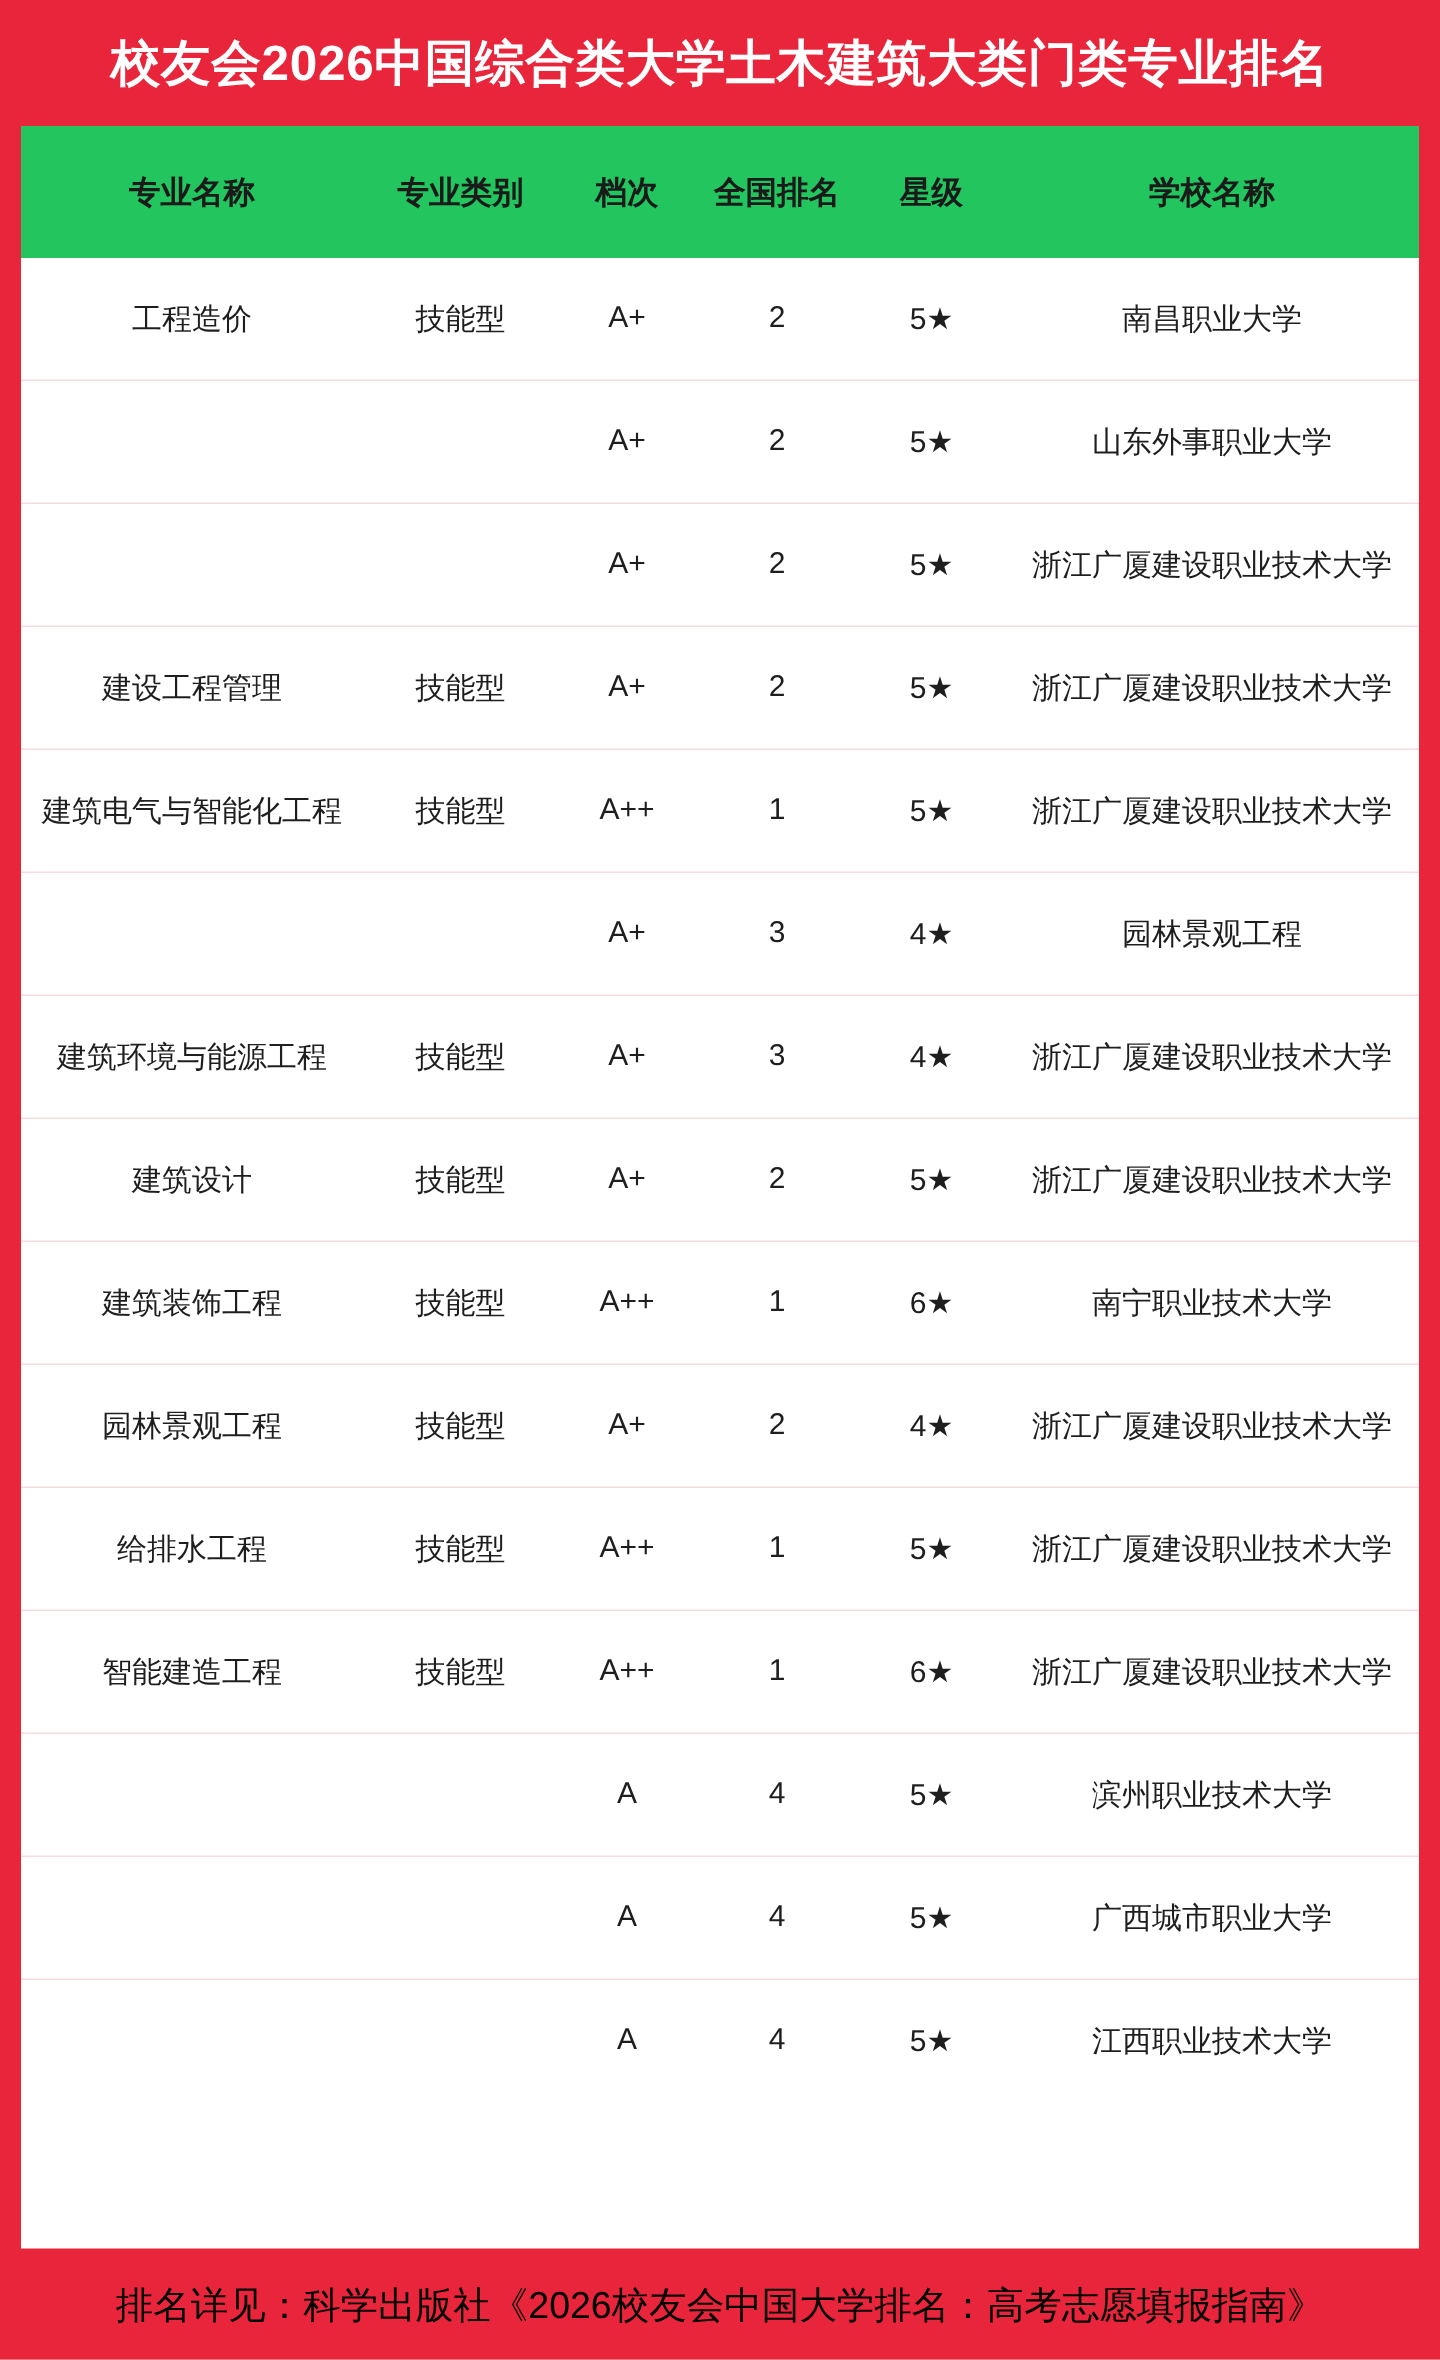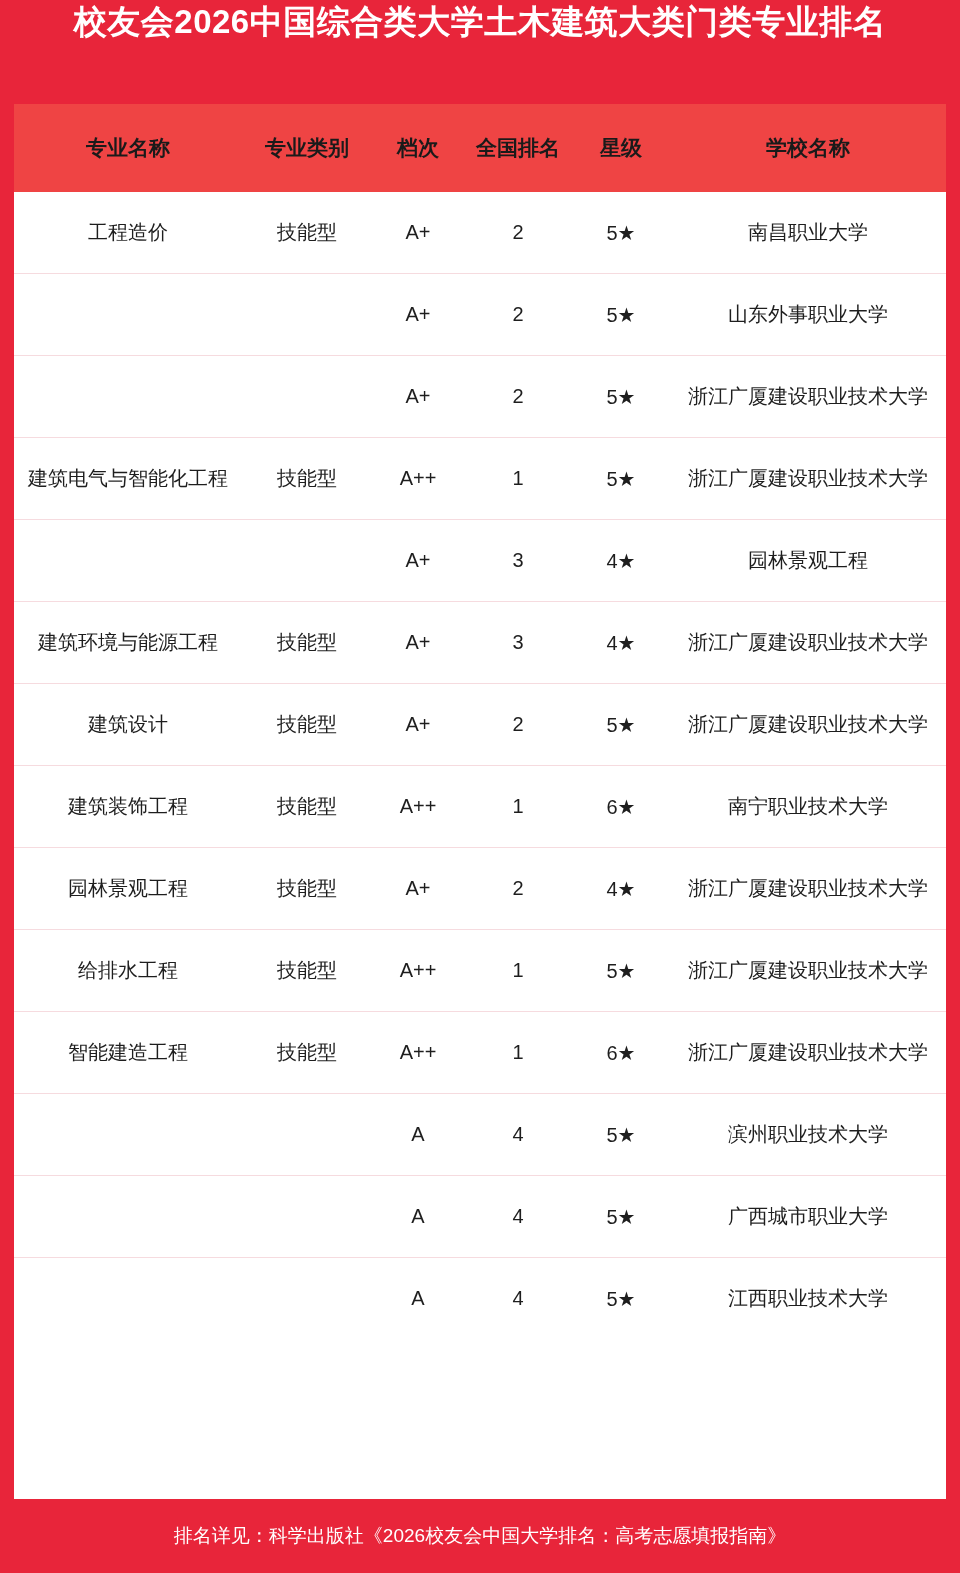--- a/index.html
+++ b/index.html
@@ -14,43 +14,44 @@
   .page {
     width: 960px;
     min-height: 1573px;
     background: #e8253a;
     box-sizing: border-box;
     padding: 0 14px 0 14px;
     display: flex;
     flex-direction: column;
   }
   .title-bar {
-    height: 104px;
+    height: 84px;
     display: flex;
+    align-items: center;
     justify-content: center;
     padding: 0 10px;
   }
   .title-text {
     color: #ffffff;
     font-size: 33px;
     font-weight: bold;
     letter-spacing: 0.5px;
     white-space: nowrap;
   }
   .table-wrap {
     background: #ffffff;
     flex: 1 1 auto;
   }
   table {
     width: 100%;
     border-collapse: collapse;
     table-layout: fixed;
   }
   thead th {
-    background: #ef4444;
+    background: #22c55e;
     color: #1a1a1a;
     font-size: 21px;
     font-weight: bold;
     height: 86px;
     vertical-align: middle;
     text-align: center;
     border: none;
   }
   tbody td {
     height: 81px;
@@ -73,22 +74,22 @@
   .col-star    { width: 98px; }
   .col-school  { width: 276px; }
   .school-cell { font-size: 20px; font-family: Liberation Mono, monospace; }
   .footer {
     height: 74px;
     display: flex;
     align-items: center;
     justify-content: center;
   }
   .footer-text {
-    color: #ffffff;
-    font-size: 19px;
+    color: #000000;
+    font-size: 25px;
     white-space: nowrap;
   }
 </style>
 </head>
 <body>
 
 <div class="page">
 
   <div class="title-bar">
     <div class="title-text">校友会2026中国综合类大学土木建筑大类门类专业排名</div>
@@ -133,20 +134,28 @@
           </tr>
           <tr>
             <td></td>
             <td></td>
             <td>A+</td>
             <td>2</td>
             <td>5★</td>
             <td class="school-cell">浙江广厦建设职业技术大学</td>
           </tr>
           <tr>
+            <td>建设工程管理</td>
+            <td>技能型</td>
+            <td>A+</td>
+            <td>2</td>
+            <td>5★</td>
+            <td class="school-cell">浙江广厦建设职业技术大学</td>
+          </tr>
+          <tr>
             <td>建筑电气与智能化工程</td>
             <td>技能型</td>
             <td>A++</td>
             <td>1</td>
             <td>5★</td>
             <td class="school-cell">浙江广厦建设职业技术大学</td>
           </tr>
           <tr>
             <td></td>
             <td></td>

